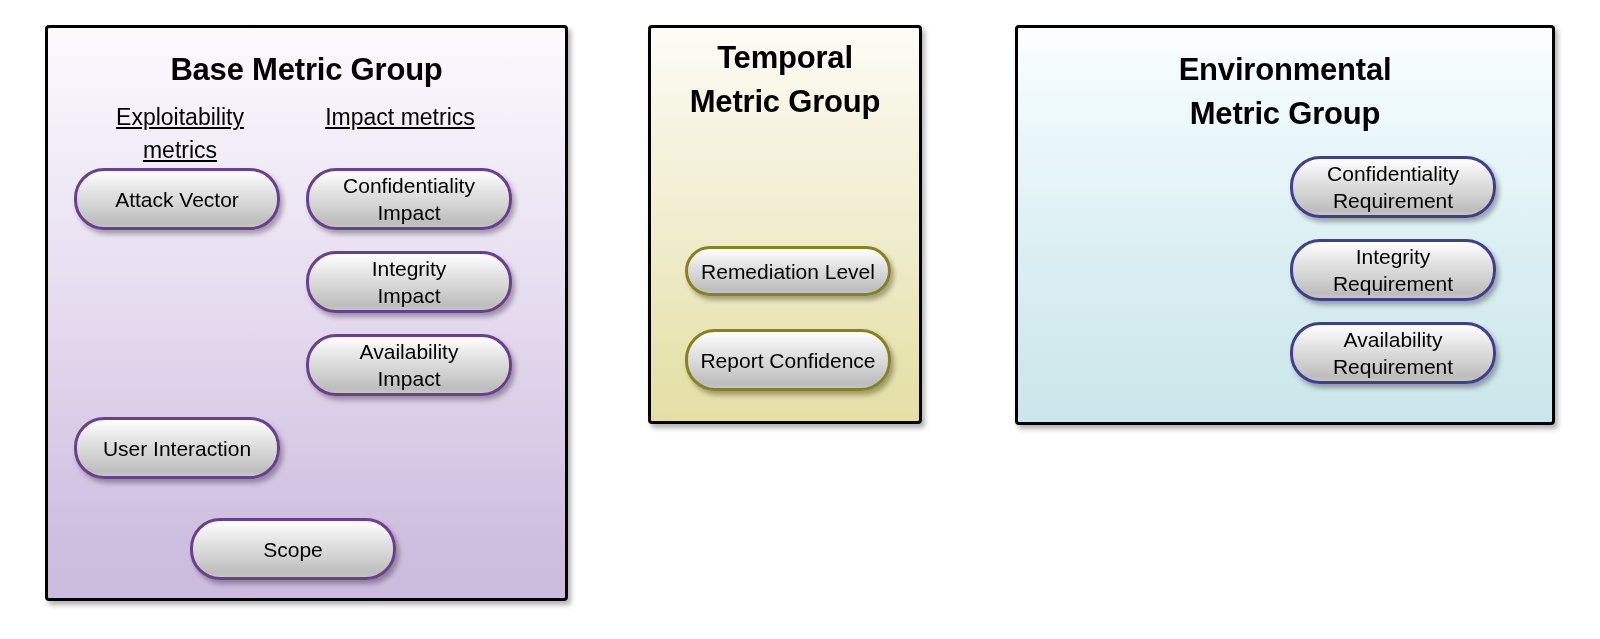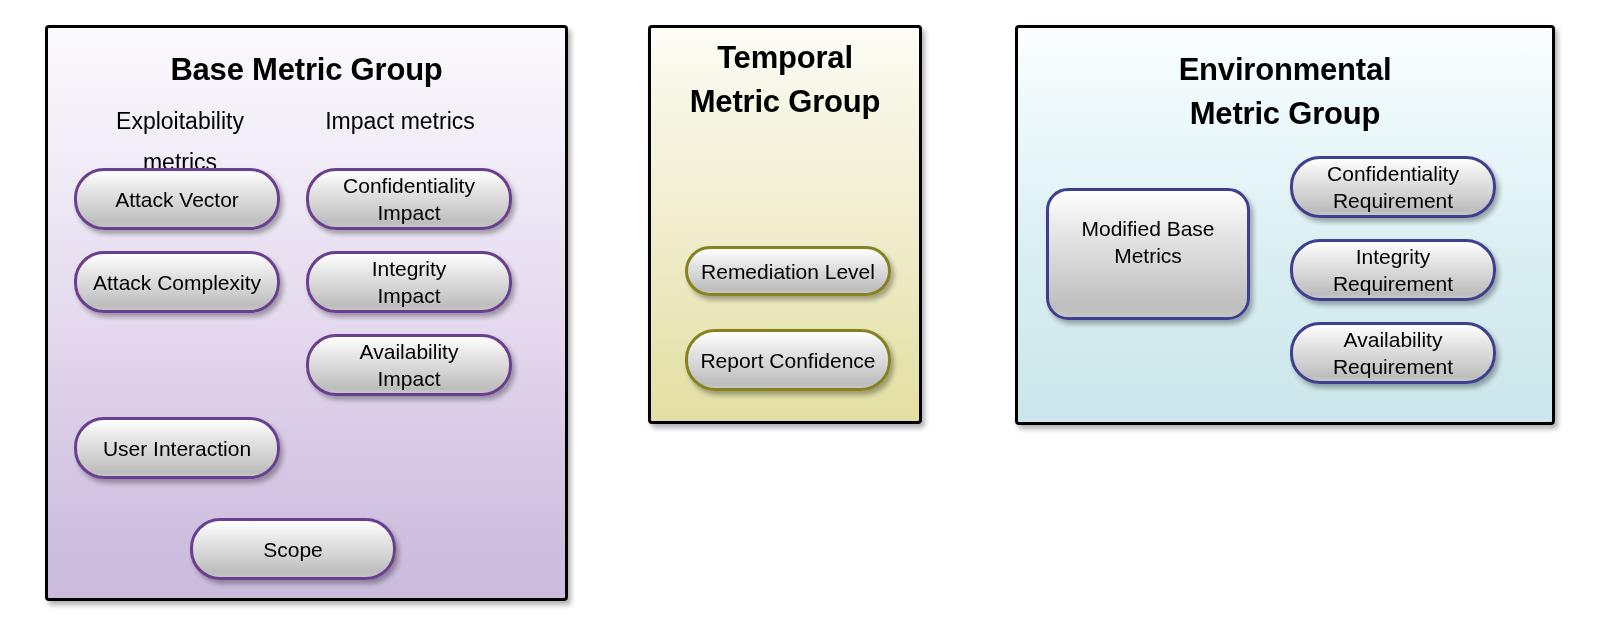--- a/index.html
+++ b/index.html
@@ -70,23 +70,24 @@
   }
   .panel-base .panel-title  { top: 20px; }
   .panel-temporal .panel-title { top: 8px; }
   .panel-environmental .panel-title { top: 20px; }
 
   
   .col-caption {
     position: absolute;
     text-align: center;
     font-size: 23px;
-    line-height: 41px;
+    line-height: 33px;
     color: #000000;
     white-space: pre-line;
+    text-decoration: underline;
   }
   .caption-exploitability {
     left: 27px;
     top: 73px;
     width: 210px;
   }
   .caption-impact {
     left: 247px;
     top: 73px;
     width: 210px;
@@ -142,23 +143,20 @@
 
     <div class="col-caption caption-exploitability">Exploitability
 metrics</div>
 
     <div class="col-caption caption-impact">Impact metrics</div>
 
     <div class="pill pill-purple" style="left:26px; top:140px; width:206px; height:62px;justify-content:center;">
       <span class="pill-label">Attack Vector</span>
     </div>
 
-    <div class="pill pill-purple" style="left:26px; top:223px; width:206px; height:62px;">
-      <span class="pill-label">Attack Complexity</span>
-    </div>
 
 
     <div class="pill pill-purple" style="left:26px; top:389px; width:206px; height:62px;">
       <span class="pill-label">User Interaction</span>
     </div>
 
     <div class="pill pill-purple" style="left:258px; top:140px; width:206px; height:62px;">
       <span class="pill-label">Confidentiality
 Impact</span>
     </div>
@@ -193,24 +191,20 @@
       <span class="pill-label">Report Confidence</span>
     </div>
 
   </div>
 
   <div class="panel panel-environmental">
 
     <div class="panel-title">Environmental
 Metric Group</div>
 
-    <div class="pill pill-navy pill-tall" style="left:28px; top:160px; width:204px; height:132px;">
-      <span class="pill-label">Modified Base
-Metrics</span>
-    </div>
 
     <div class="pill pill-navy" style="left:272px; top:128px; width:206px; height:62px;">
       <span class="pill-label">Confidentiality
 Requirement</span>
     </div>
 
     <div class="pill pill-navy" style="left:272px; top:211px; width:206px; height:62px;">
       <span class="pill-label">Integrity
 Requirement</span>
     </div>

